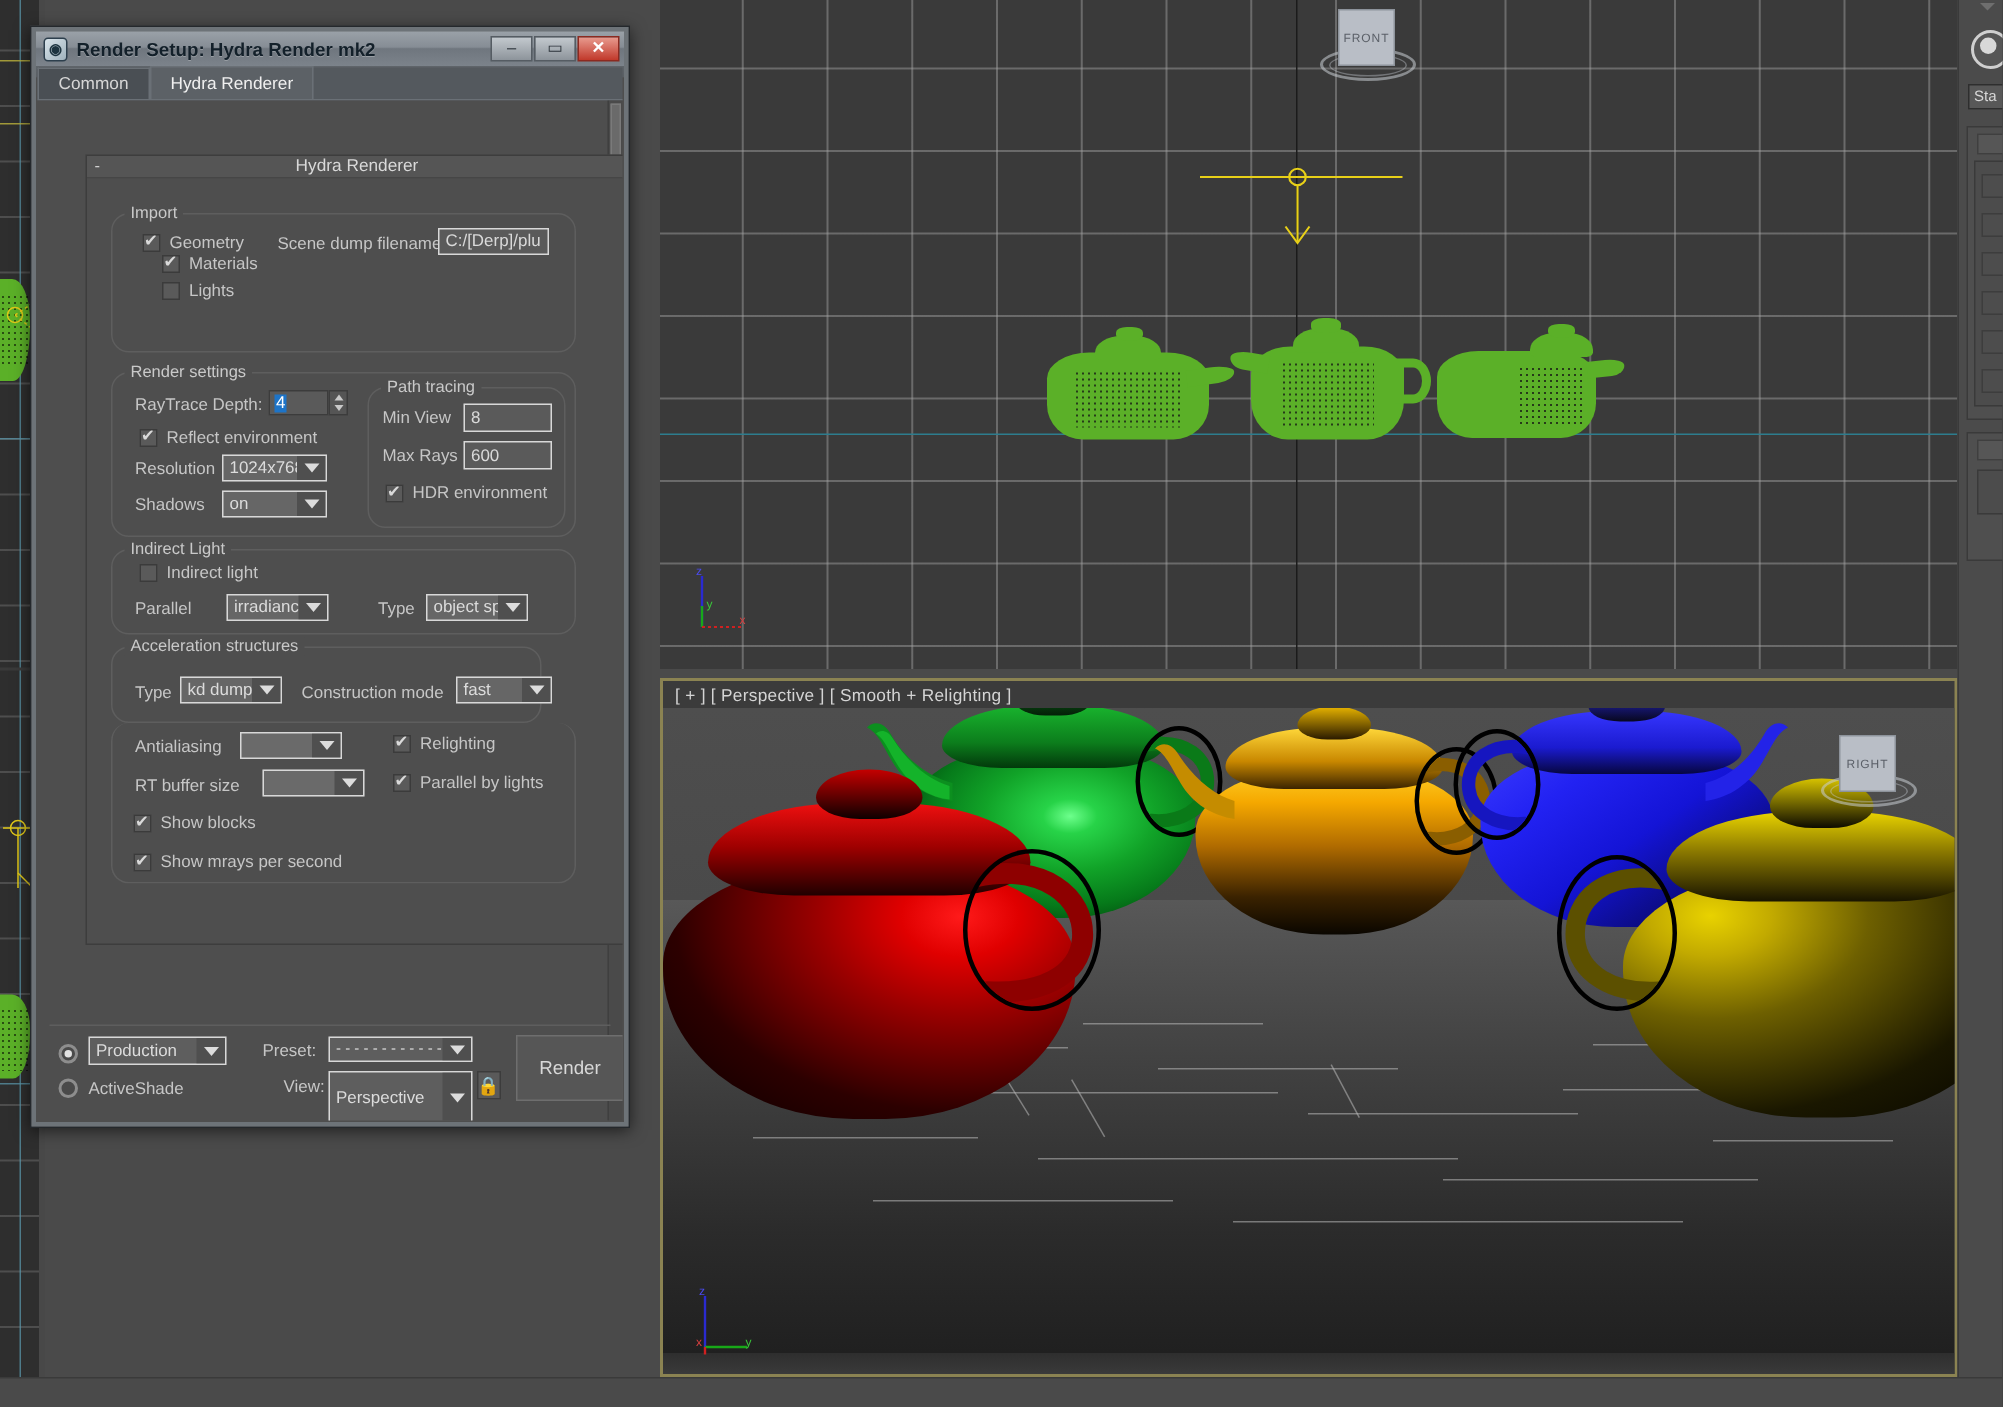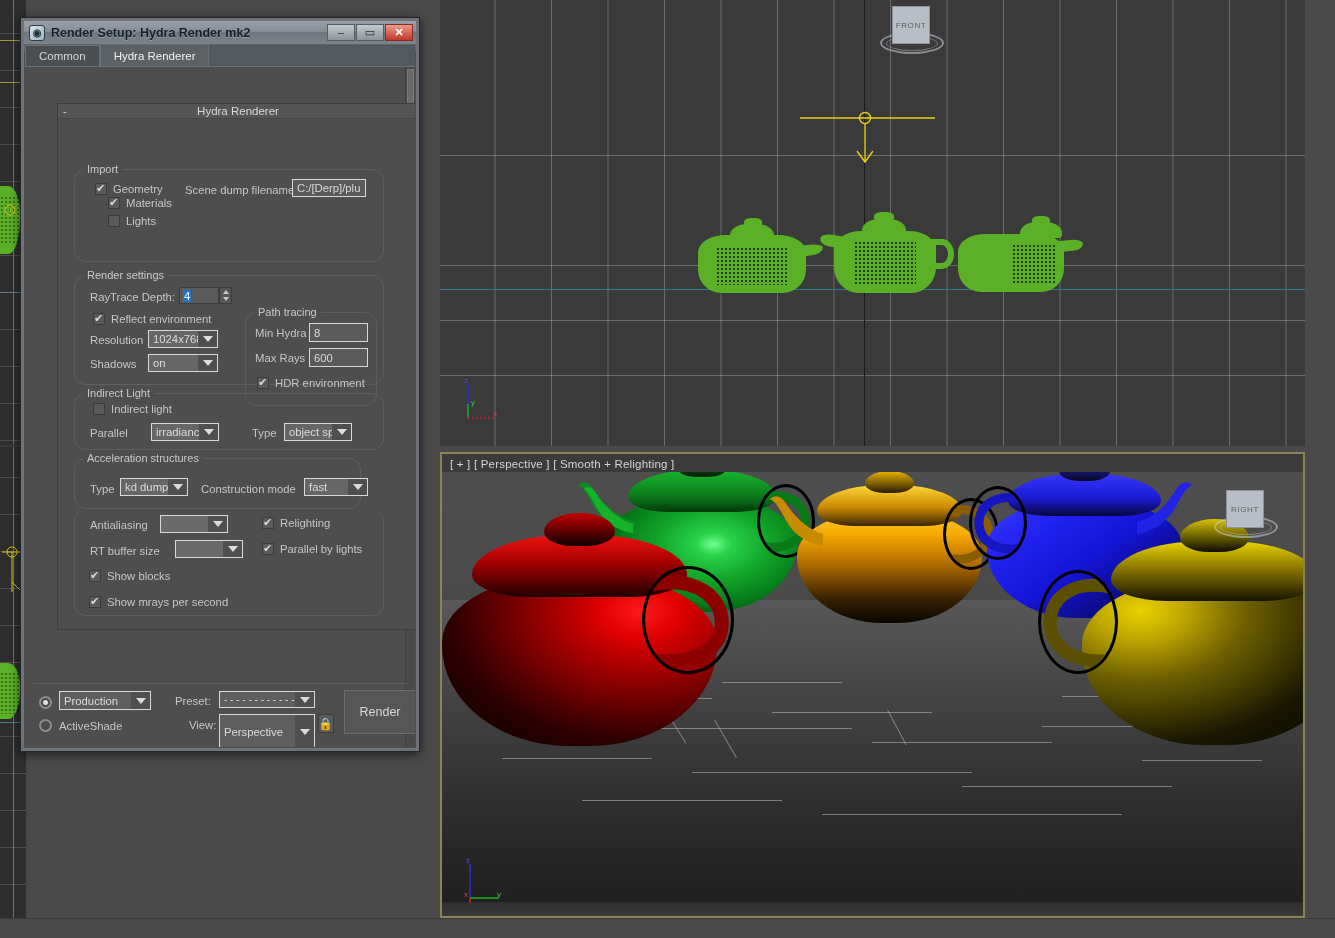--- a/index.html
+++ b/index.html
@@ -271,21 +271,21 @@
     position: absolute; left: 0; top: 0; right: 0; height: 15px;
     background: #555; border-bottom: 1px solid #464646;
     color: #d9d9d9; font-size: 11.5px; text-align: center; line-height: 14px;
     font-family: "Liberation Sans", sans-serif;
   }
   .rollout-minus {
     position: absolute; left: 5px; top: 0px; color: #cfcfcf; font-size: 11px; line-height: 14px;
   }
 
   .group {
-    position: absolute; border: 1px solid #5e5e5e; border-radius: 12px; margin-top: 27px;
+    position: absolute; border: 1px solid #5e5e5e; border-radius: 12px;
   }
   .group-title {
     position: absolute; top: -7px; left: 8px; padding: 0 4px;
     background: #4e4e4e; color: #c9c9c9; font-size: 11px;
     font-family: "Liberation Sans", sans-serif; white-space: nowrap;
   }
 
   .lbl {
     position: absolute; color: #c6c6c6; font-size: 11.3px;
     font-family: "Liberation Sans", sans-serif; white-space: nowrap;
@@ -580,20 +580,40 @@
           <line x1="8" y1="38" x2="36" y2="38" stroke="#18a818" stroke-width="1.6"></line>
           <line x1="8" y1="38" x2="8" y2="43" stroke="#d02020" stroke-width="1.6"></line>
         </svg>
         <div class="lbl" style="left:4px;top:-4px;color:#4a4aee">z</div>
         <div class="lbl" style="left:35px;top:30px;color:#3ac83a">y</div>
         <div class="lbl" style="left:2px;top:30px;color:#d84040">x</div>
       </div>
     </div>
   </div>
 
+  <div class="rightpanel">
+    <div class="rp-arrow"></div>
+    <div class="rp-tool"></div>
+    <div class="rp-field">Sta</div>
+    <div class="rp-rollout" style="top:84px;width:42px;height:196px">
+      <div class="rp-rollhdr">−</div>
+      <div class="rp-inner" style="left:4px;top:22px;width:40px;height:164px">
+        <div class="rp-box" style="left:4px;top:8px;width:34px"></div>
+        <div class="rp-box" style="left:4px;top:34px;width:34px"></div>
+        <div class="rp-box" style="left:4px;top:60px;width:34px"></div>
+        <div class="rp-box" style="left:4px;top:86px;width:34px"></div>
+        <div class="rp-box" style="left:4px;top:112px;width:34px"></div>
+        <div class="rp-box" style="left:4px;top:138px;width:34px"></div>
+      </div>
+    </div>
+    <div class="rp-rollout" style="top:288px;width:42px;height:86px">
+      <div class="rp-rollhdr">−</div>
+      <div class="rp-inner" style="left:6px;top:24px;width:36px;height:30px"></div>
+    </div>
+  </div>
 
   <div class="dialog">
     <div class="dlg-frame"></div>
 
     <div class="titlebar">
       <div class="title-icon">◉</div>
       <div class="title-text">Render Setup: Hydra Render mk2</div>
       <div class="win-btns">
         <div class="win-btn">–</div>
         <div class="win-btn">▭</div>
@@ -662,21 +682,21 @@
           </div>
 
           <div class="lbl" style="left:15px;top:82px">Shadows</div>
           <div class="combo" style="left:73px;top:78px;width:70px;height:18px">
             <span>on</span>
             <span class="arrowbox"></span>
           </div>
 
           <div class="group" style="left:170px;top:9px;width:132px;height:94px">
             <div class="group-title">Path tracing</div>
-            <div class="lbl" style="left:9px;top:14px">Min Hydra</div>
+            <div class="lbl" style="left:9px;top:14px">Min View</div>
             <div class="tfield" style="left:63px;top:10px;width:59px;height:19px">8</div>
             <div class="lbl" style="left:9px;top:39px">Max Rays</div>
             <div class="tfield" style="left:63px;top:35px;width:59px;height:19px">600</div>
             <div class="chk" style="left:11px;top:64px">
               <span class="chkbox checked"></span>
               <span class="t">HDR environment</span>
             </div>
           </div>
         </div>
 

